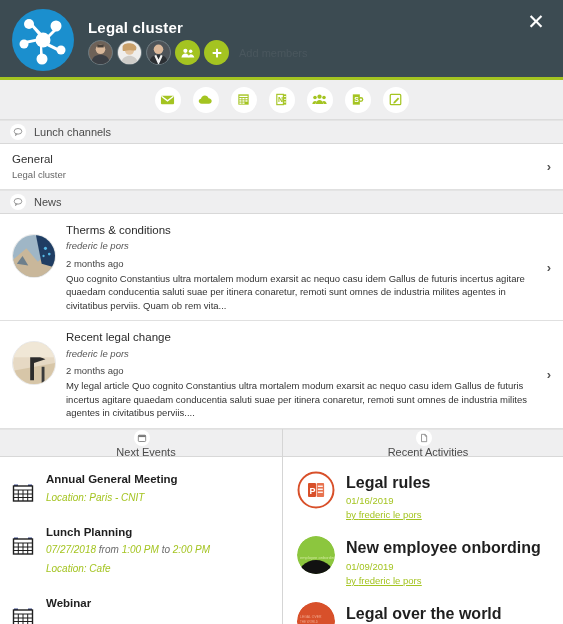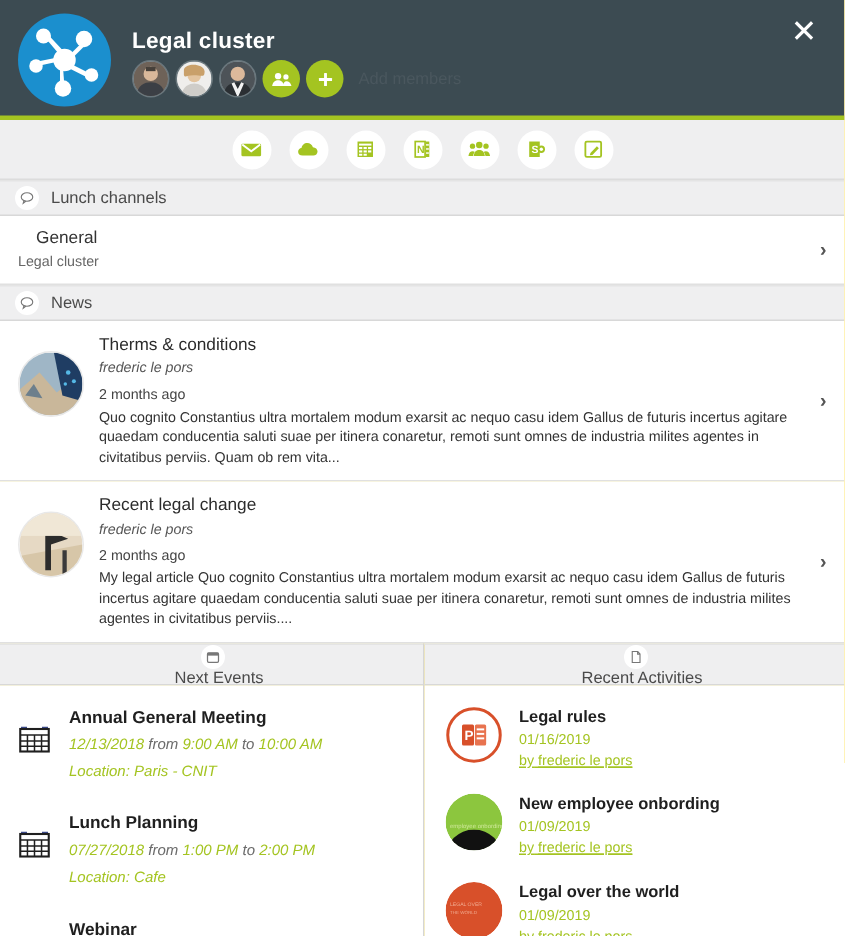--- a/index.html
+++ b/index.html
@@ -79,21 +79,21 @@
     margin-right: 8px;
   }
   .sh-icon svg { width: 10px; height: 10px; }
   .sh-label { font-size: 11px; color: #4a4a4a; }
 
   
   .chan-row {
     position: relative; padding: 8px 30px 8px 12px;
     border-bottom: 1px solid #e0e0e0; cursor: pointer; background:#fff;
   }
-  .chan-title { font-size: 11.5px; color: #333; line-height: 1.35; margin-left: 12px; }
+  .chan-title { font-size: 11.5px; color: #333; line-height: 1.35; }
   .chan-sub { font-size: 9.5px; color: #666; line-height: 1.4; }
   .chev {
     position: absolute; right: 12px; top: 50%; transform: translateY(-50%);
     color: #555; font-size: 13px; font-weight: bold;
   }
 
   
   .news-row {
     position: relative; display: flex; gap: 10px;
     padding: 8px 32px 8px 12px; border-bottom: 1px solid #e0e0e0;
@@ -135,21 +135,21 @@
   .ev-time .dark { color: #6b6b6b; font-style: italic; }
   .ev-loc { font-size: 10px; color: #a4c421; font-style: italic; line-height: 2; }
 
   
   .act {
     display: flex; gap: 11px; padding: 0 10px 14px 14px; align-items: flex-start;
   }
   .act-thumb { width: 38px; height: 38px; border-radius: 50%; flex: none; overflow:hidden; }
   .act-thumb svg { display:block; width: 100%; height: 100%; }
   .act-body { flex: 1; min-width: 0; }
-  .act-title { font-size: 11px; font-weight: bold; color: #1f1f1f; line-height: 1.45; }
+  .act-title { font-size: 16px; font-weight: bold; color: #1f1f1f; line-height: 1.45; }
   .act-date { font-size: 9.5px; color: #a4c421; line-height: 1.5; }
   .act-by { font-size: 9.5px; color: #a4c421; line-height: 1.5; text-decoration: underline; }
   .act-by a { color: #a4c421; text-decoration: underline; cursor: pointer; }
 </style>
 </head>
 <body>
 
 <div class="app">
 
   <div class="header">
@@ -380,27 +380,20 @@
                   <line x1="1.5" y1="13" x2="20.5" y2="13"></line>
                   <line x1="1.5" y1="16.5" x2="20.5" y2="16.5"></line>
                   <line x1="6.3" y1="9" x2="6.3" y2="20"></line>
                   <line x1="11" y1="9" x2="11" y2="20"></line>
                   <line x1="15.7" y1="9" x2="15.7" y2="20"></line>
                 </g>
               </svg>
           </div>
           <div class="ev-body">
             <div class="ev-title">Annual General Meeting</div>
-            <div class="ev-time">
-              <span>12/13/2018</span>
-              <span class="dark">from</span>
-              <span>9:00 AM</span>
-              <span class="dark">to</span>
-              <span>10:00 AM</span>
-            </div>
             <div class="ev-loc">Location: Paris - CNIT</div>
           </div>
         </div>
 
         <div class="event">
           <div class="ev-icon">
             <svg viewBox="0 0 22 22">
                 <rect x="2" y="3.5" width="4" height="3" fill="#3b4a8c"></rect>
                 <rect x="16" y="3.5" width="4" height="3" fill="#3b4a8c"></rect>
                 <rect x="1.5" y="5" width="19" height="15" fill="#ffffff" stroke="#1f1f1f" stroke-width="1.4"></rect>

